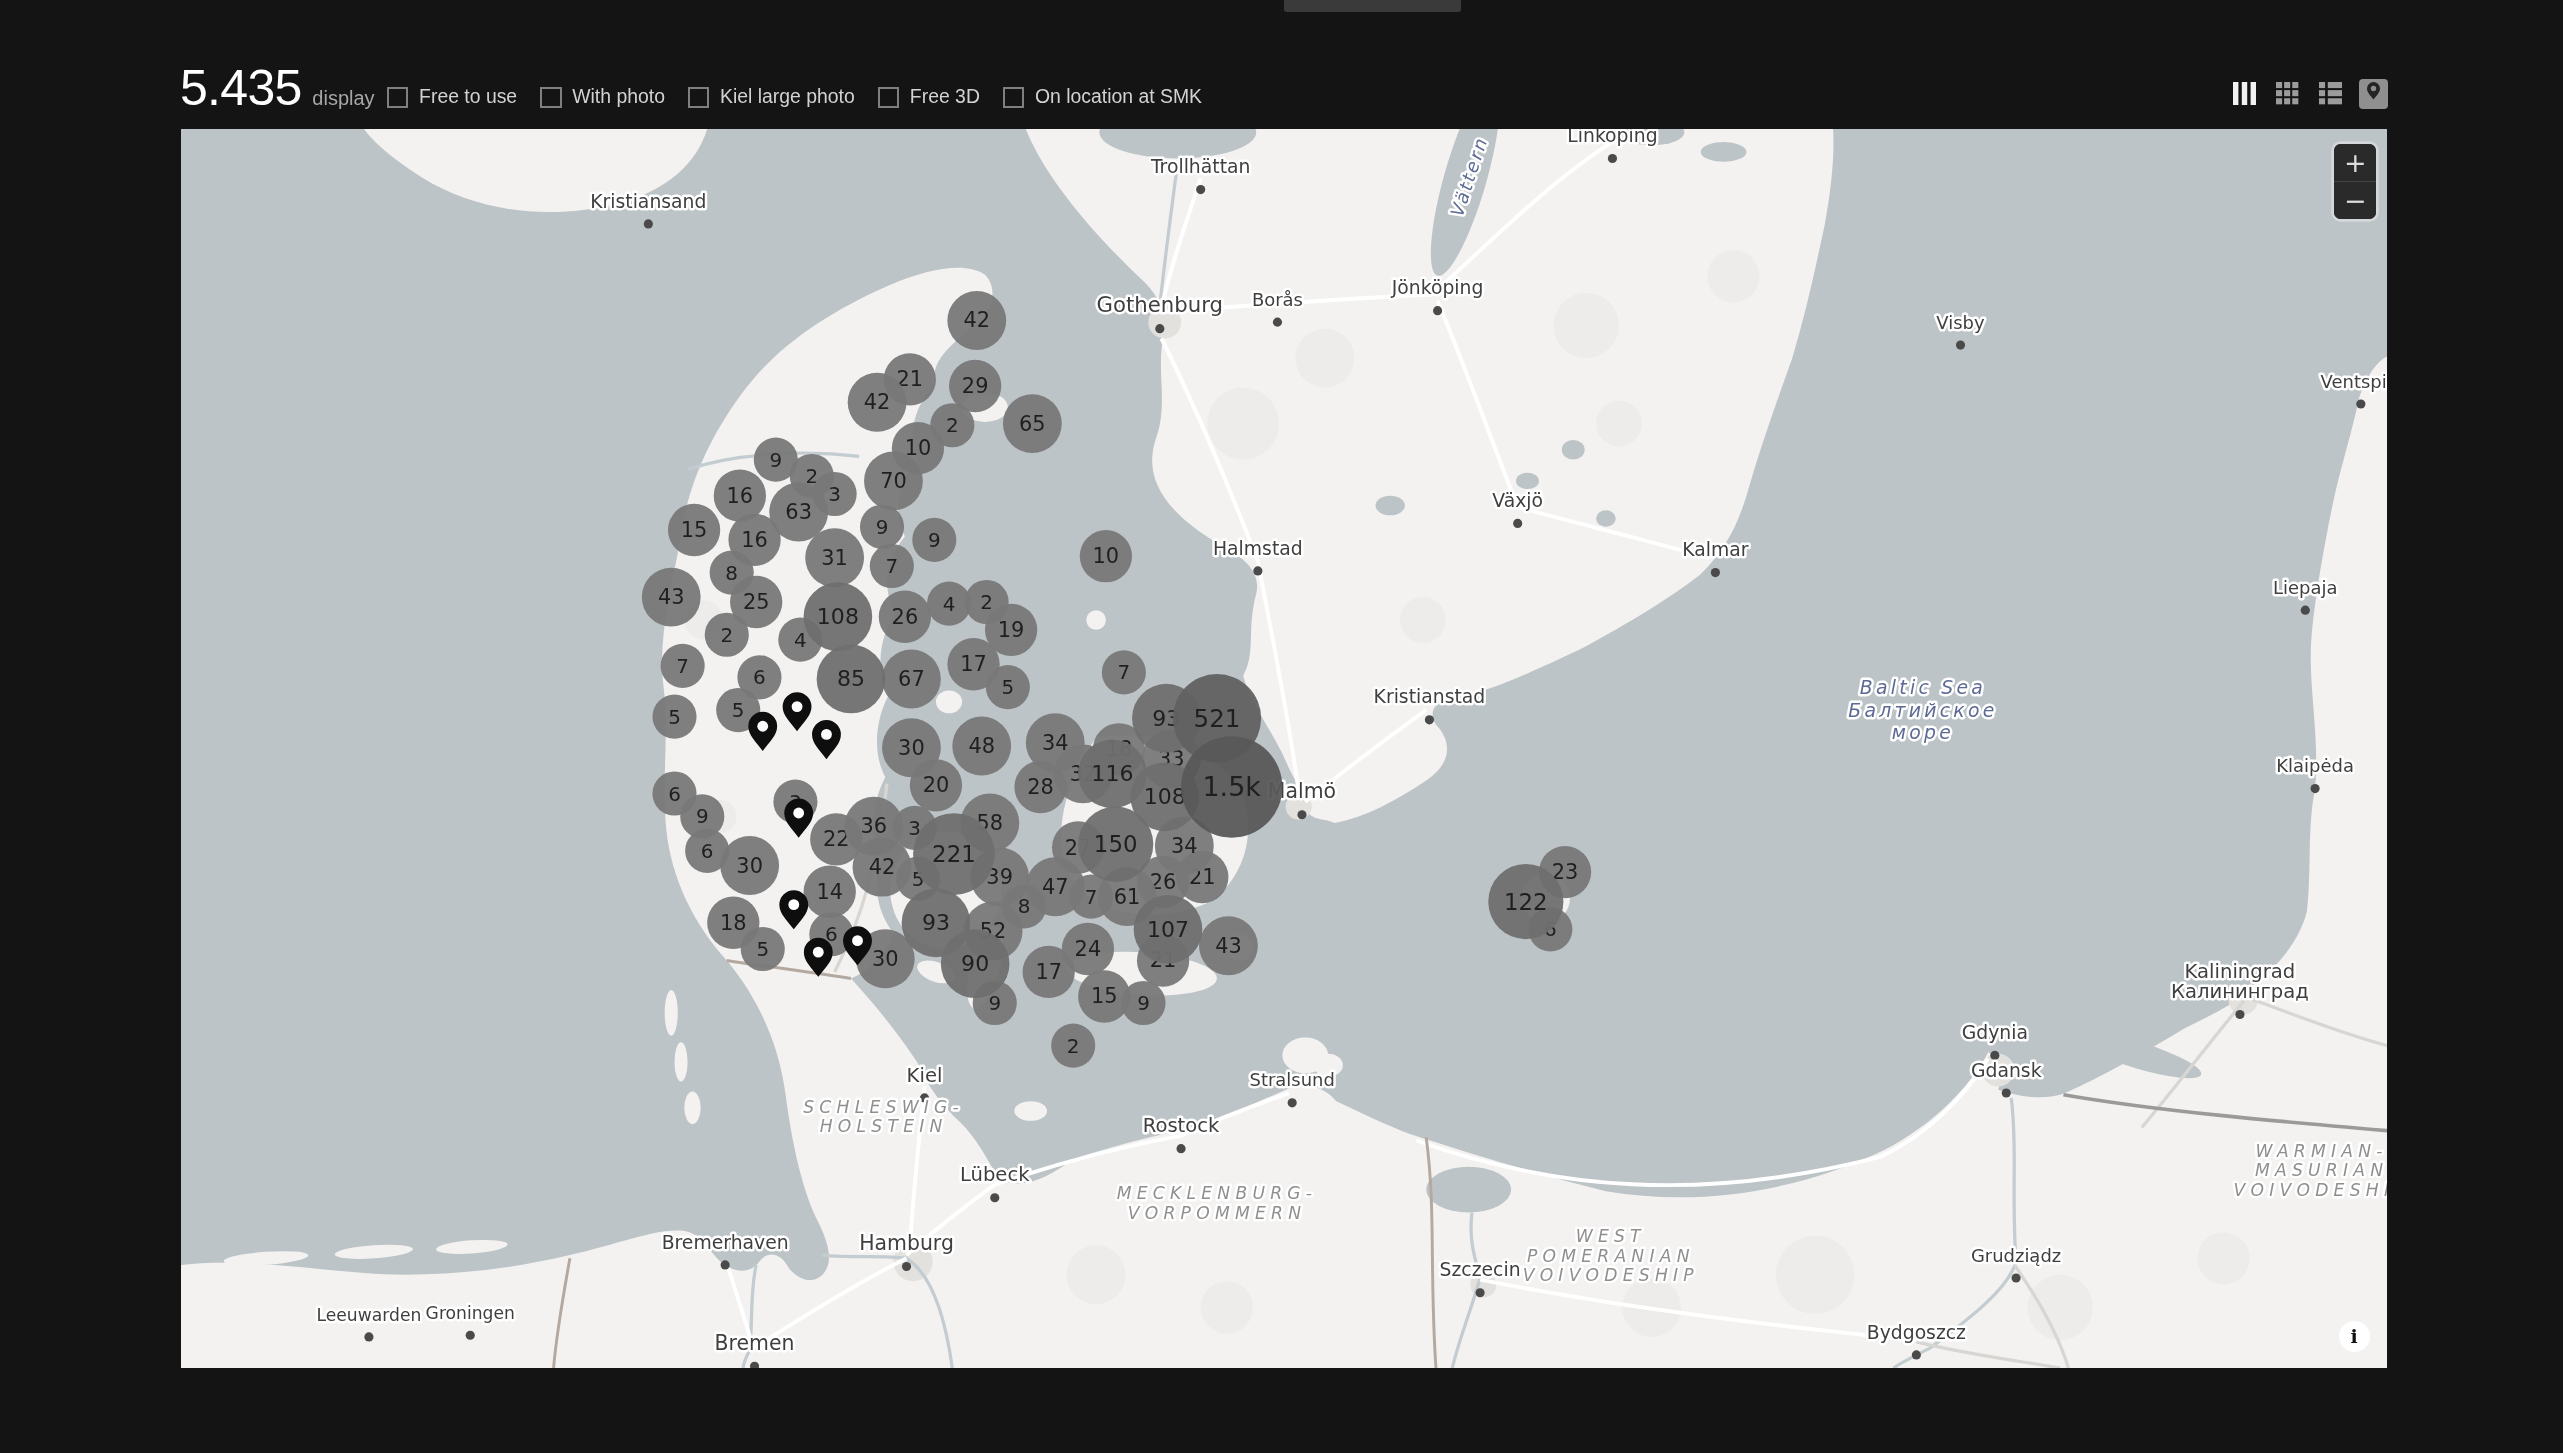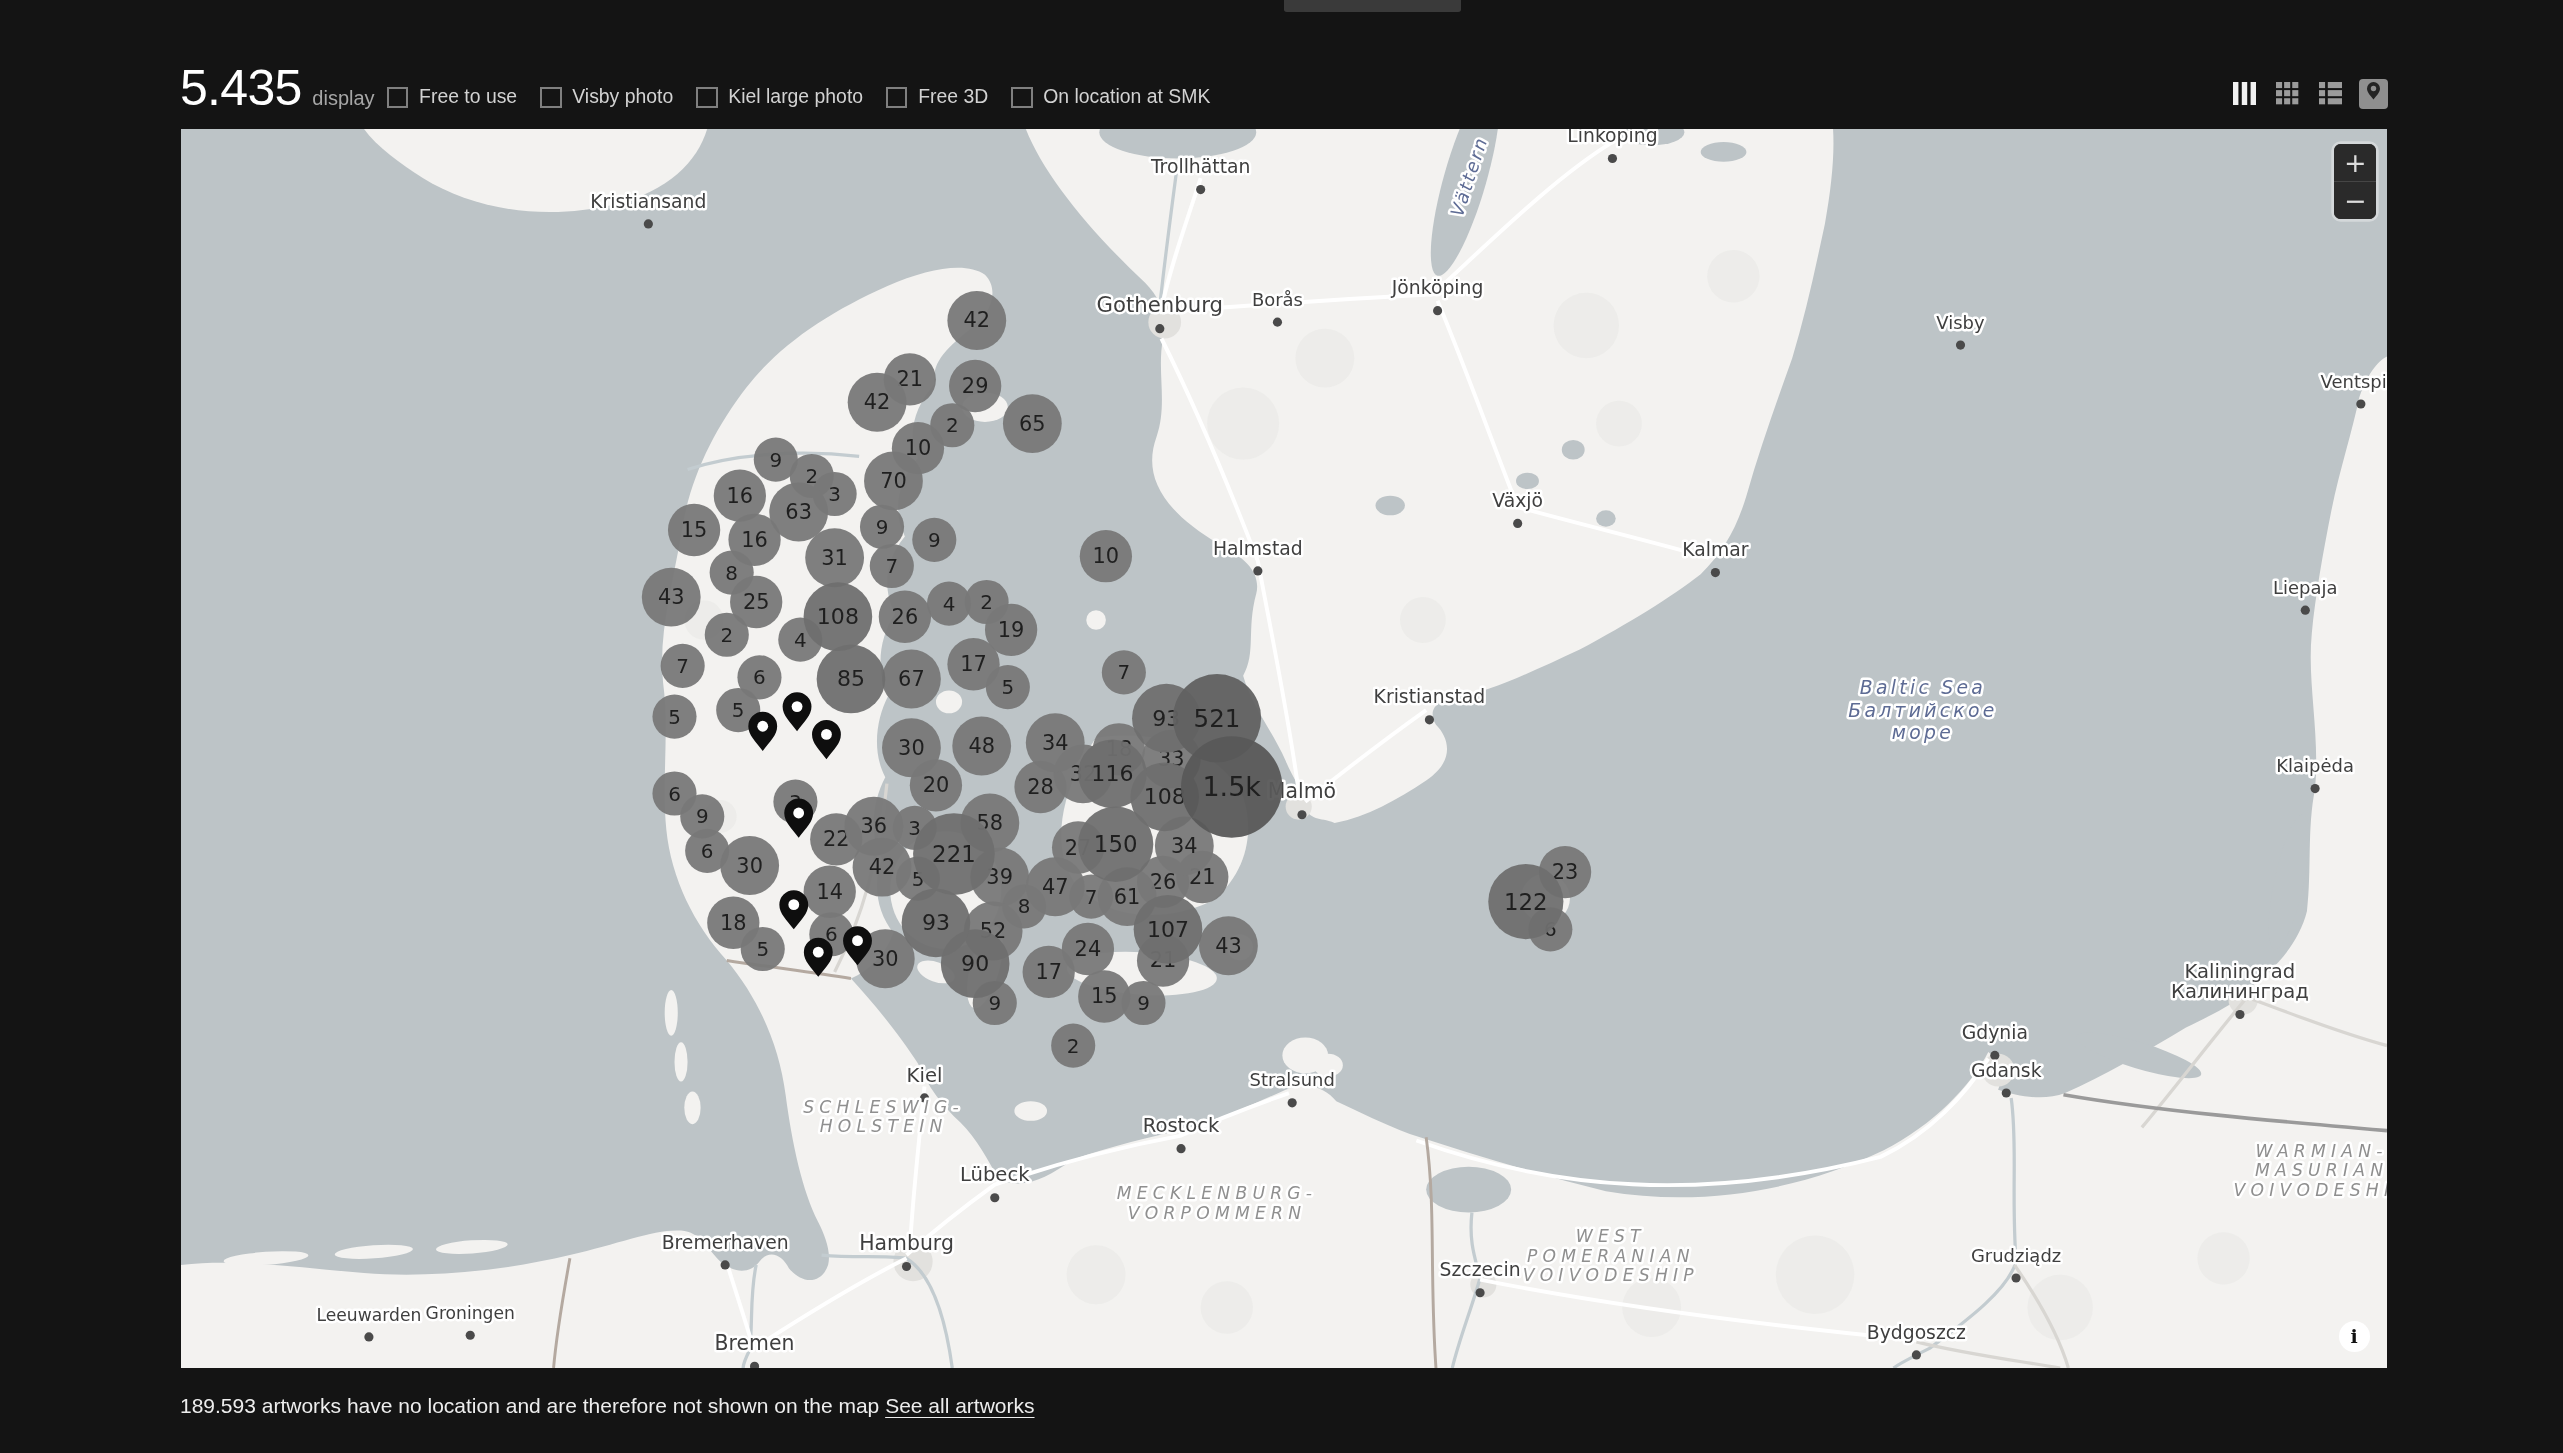--- a/index.html
+++ b/index.html
@@ -43,21 +43,21 @@
     <span id="count-label">display</span>
   </div>
 
   <div id="filters">
       <div class="filter-item">
         <span class="checkbox"></span>
         <span class="filter-label">Free to use</span>
       </div>
       <div class="filter-item">
         <span class="checkbox"></span>
-        <span class="filter-label">Visby photo</span>
+        <span class="filter-label">With photo</span>
       </div>
       <div class="filter-item">
         <span class="checkbox"></span>
         <span class="filter-label">Kiel large photo</span>
       </div>
       <div class="filter-item">
         <span class="checkbox"></span>
         <span class="filter-label">Free 3D</span>
       </div>
       <div class="filter-item">
@@ -681,19 +681,15 @@
         </g>
       </svg>
     <div id="zoom-ctrl">
       <button class="zoom-btn">+</button>
       <div id="zoom-divider"></div>
       <button class="zoom-btn">−</button>
     </div>
     <button id="info-btn">i</button>
   </div>
 
-  <div id="footer">
-    <span>189.593 artworks have no location and are therefore not shown on the map</span>
-    <a>See all artworks</a>
-  </div>
 
 </div>
 
 
 </body></html>

